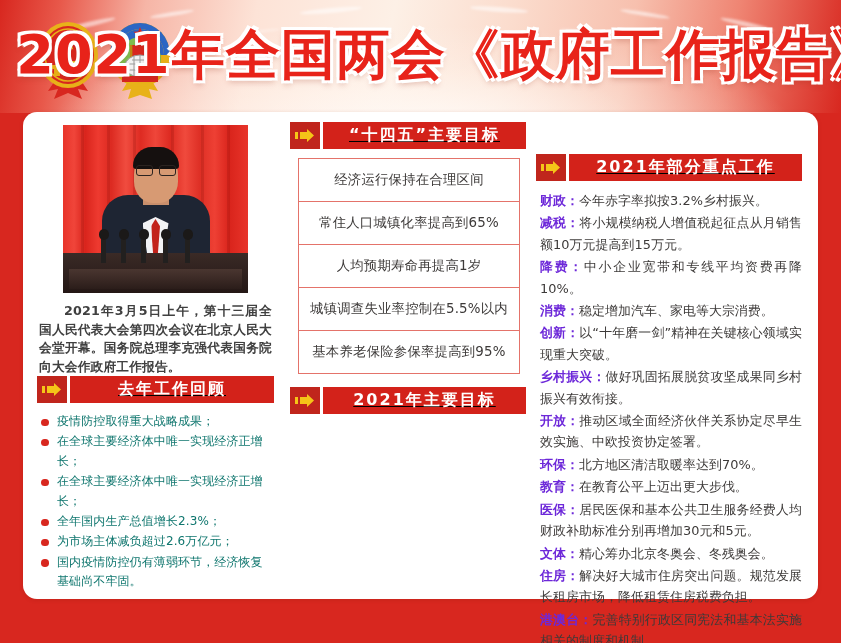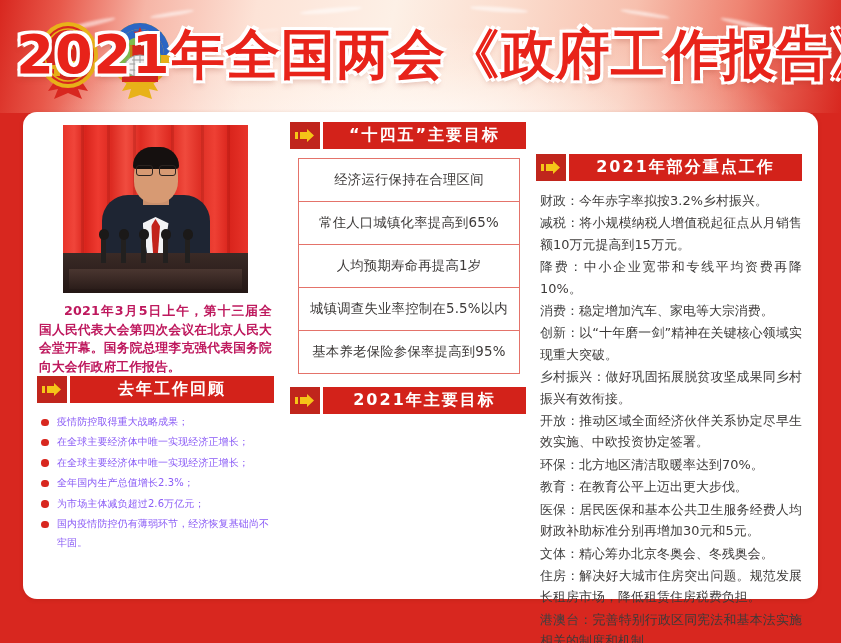--- a/index.html
+++ b/index.html
@@ -51,21 +51,21 @@
     background:#ffffff;border-radius:14px;
     box-shadow:0 1px 4px rgba(120,20,10,.18);
     display:flex;
   }
   .col{position:relative;box-sizing:border-box;}
   .col-left{width:263px;padding:10px 12px 0 14px;}
   .col-mid{width:246px;padding:10px 6px 0 4px;}
   .col-right{width:286px;padding:10px 16px 0 4px;margin-top:32px;}
 
   
-  .sec-head{display:flex;align-items:stretch;height:27px;margin-bottom:9px;}
+  .sec-head{display:flex;align-items:stretch;height:27px;margin-bottom:9px;text-decoration:underline;}
   .sec-arrow{
     width:30px;background:#c0251c;display:flex;align-items:center;justify-content:center;
     flex:0 0 30px;
   }
   .sec-bar{
     flex:1;background:#d3221a;margin-left:3px;
     display:flex;align-items:center;justify-content:center;
     color:#fff;font-weight:bold;font-size:16px;letter-spacing:2px;
   }
 
@@ -88,43 +88,43 @@
   .person-hair{position:absolute;left:50%;bottom:124px;transform:translateX(-50%);
     width:46px;height:22px;border-radius:23px 23px 4px 4px;background:#15100f;}
   .glasses{position:absolute;left:50%;bottom:118px;transform:translateX(-50%);width:40px;height:10px;}
   .glasses:before,.glasses:after{content:"";position:absolute;top:0;width:15px;height:9px;border:1.3px solid #2b2320;border-radius:3px;}
   .glasses:before{left:0;}.glasses:after{right:0;}
   .mic{position:absolute;bottom:30px;width:5px;height:28px;background:#22201f;}
   .mic:before{content:"";position:absolute;top:-6px;left:-2.5px;width:10px;height:11px;border-radius:5px;background:#1b1918;}
   .desk{position:absolute;left:6px;right:6px;bottom:4px;height:20px;background:linear-gradient(#4a3630,#2b1d1a);}
 
   .caption{
-    margin:9px 2px 0 2px;color:#be185d;font-weight:bold;font-size:12.7px;line-height:18.5px;
+    margin:9px 2px 0 2px;color:#404040;font-weight:bold;font-size:12.7px;line-height:18.5px;
     text-indent:25px;text-align:justify;letter-spacing:.2px;
   }
 
   
   .bullets{margin:1px 0 0 3px;padding:0;list-style:none;}
   .bullets li{position:relative;padding-left:17px;margin-bottom:1px;
-    color:#8b5cf6;font-size:10px;line-height:19.4px;letter-spacing:.1px;}
+    color:#0f766e;font-size:12px;line-height:19.4px;letter-spacing:.1px;}
   .bullets li:before{content:"";position:absolute;left:1px;top:6.5px;width:7.5px;height:7.5px;border-radius:50%;background:#d8271f;}
 
   
   .rows{margin:6px 6px 0 8px;border:1px solid #e4736a;border-bottom:none;}
   .rows .row{
     border-bottom:1px solid #e4736a;height:42px;
     display:flex;align-items:center;justify-content:center;
     color:#3d3a39;font-size:13.4px;letter-spacing:.2px;white-space:nowrap;
   }
   .rows.tight .row{height:41px;font-size:13px;}
 
   
   .kw-list{margin:0 0 0 4px;}
   .kw{color:#3d3a39;font-size:12.9px;line-height:21.4px;text-align:justify;letter-spacing:.1px;margin:0 0 1px 0;}
-  .kw b{color:#404040;font-weight:normal;}
+  .kw b{color:#6d28d9;font-weight:bold;}
 
   .spacer{height:13px;}
 </style>
 </head>
 <body>
 
 <div id="poster">
 
   <div class="header">
     <div class="ray r1"></div>

